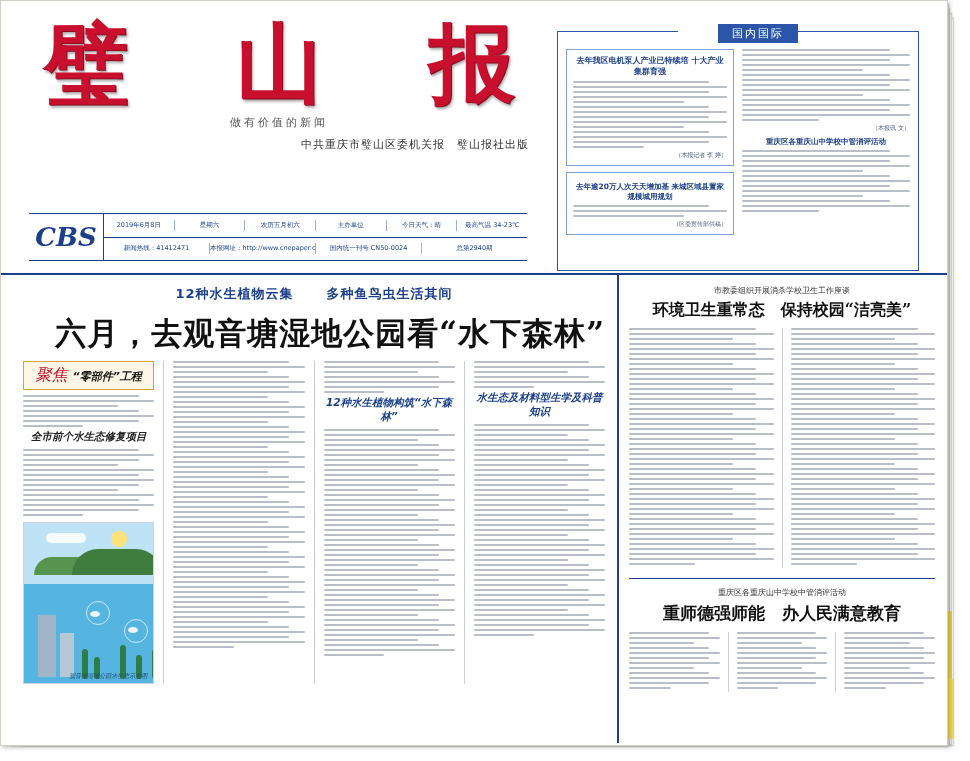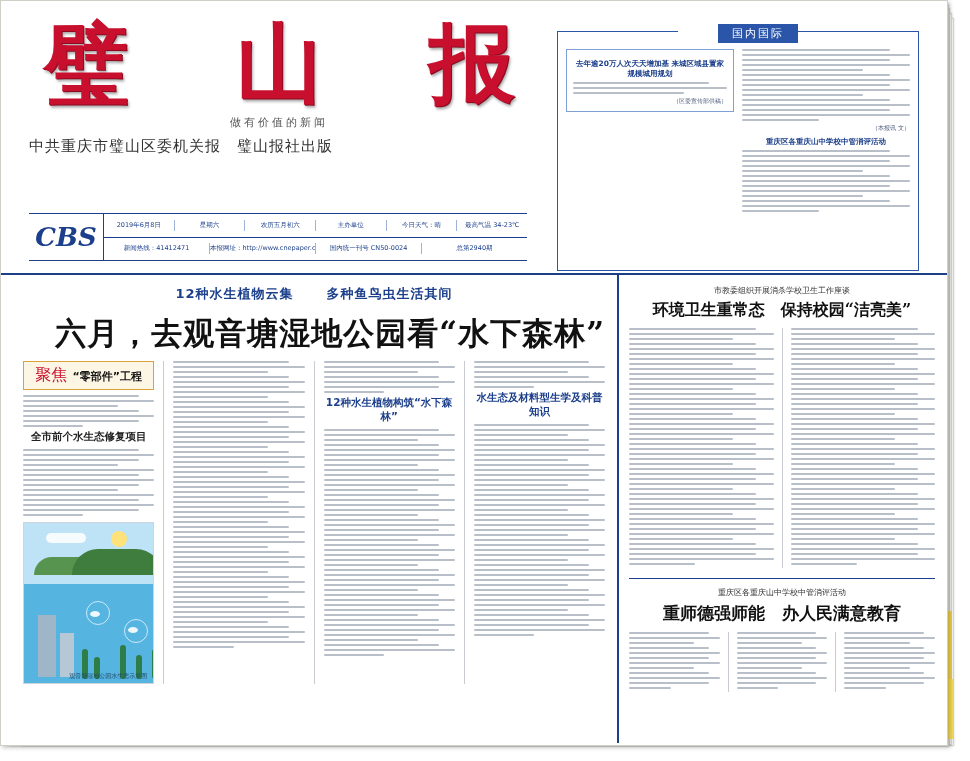--- a/index.html
+++ b/index.html
@@ -20,21 +20,21 @@
 
   .page{position:absolute;left:0;top:0;width:946px;height:744px;background:#ffffff;border:1px solid #cfcfc7;box-shadow:2px 2px 4px rgba(0,0,0,.20);overflow:hidden;}
 
   
   .top{position:relative;height:272px;border-bottom:2px solid #1b3f8b;}
   .masthead{position:absolute;left:28px;top:14px;width:500px;}
   .mast-title{display:flex;justify-content:space-between;align-items:flex-start;padding:0 14px;}
   .mast-ch{font-family:"DejaVu Serif","Liberation Serif",serif;font-weight:bold;color:#c8102e;font-size:86px;line-height:96px;
            text-shadow:1px 1px 0 #8e0a20, 2px 3px 3px rgba(0,0,0,.35);letter-spacing:0;}
   .mast-sub{text-align:center;color:#555;font-size:11px;margin-top:4px;letter-spacing:3px;}
-  .mast-sub2{text-align:left;color:#333;font-size:15px;margin-top:7px;letter-spacing:1px;}
+  .mast-sub2{text-align:right;color:#333;font-size:11px;margin-top:7px;letter-spacing:1px;}
 
   .mast-bar{position:absolute;left:28px;top:212px;width:498px;height:46px;border-top:1px solid #1b3f8b;border-bottom:1px solid #1b3f8b;display:flex;align-items:stretch;}
   .cbs{width:74px;display:flex;align-items:center;justify-content:center;color:#1b3f8b;font-family:"DejaVu Serif",serif;font-style:italic;font-weight:bold;font-size:26px;border-right:1px solid #1b3f8b;}
   .barcols{flex:1;display:flex;flex-direction:column;}
   .barrow{flex:1;display:flex;align-items:center;border-bottom:1px solid #1b3f8b;}
   .barrow:last-child{border-bottom:none;}
   .barcell{flex:1;text-align:center;font-size:6.5px;color:#1b3f8b;border-right:1px solid #9fb3d8;padding:1px 0;white-space:nowrap;overflow:hidden;}
   .barcell:last-child{border-right:none;}
 
   
@@ -58,21 +58,21 @@
 
   
   .bottom{display:flex;height:468px;padding-left:8px;}
   .leftmain{width:610px;border-right:2px solid #1b3f8b;padding:10px 12px 0 14px;box-sizing:border-box;}
   .rightmain{flex:1;padding:10px 12px 0 10px;box-sizing:border-box;}
 
   .kicker{text-align:center;color:#1b3f8b;font-size:13px;font-weight:bold;letter-spacing:1px;}
   .kicker .sp{display:inline-block;width:22px;}
   .headline{text-align:right;font-family:"DejaVu Serif","Liberation Serif",serif;font-weight:bold;font-size:31px;color:#111;margin:10px 0 6px;letter-spacing:1px;}
 
-  .cols{display:flex;gap:9px;margin-top:6px;}
+  .cols{display:flex;gap:9px;margin-top:6px;font-style:italic;}
   .col{flex:1;}
   .colrule{width:1px;background:#c9ccd2;}
 
   .subhead{text-align:center;font-size:10.5px;font-weight:bold;color:#1b3f8b;margin:2px 0 5px;}
   .subhead.dark{color:#222;}
   .boxhead{border:1px solid #d8a33a;background:#fdf6e4;padding:3px 4px;margin-bottom:5px;text-align:center;}
   .boxhead .t{font-size:11px;font-weight:bold;color:#111;}
   .boxhead .q{color:#c8102e;}
 
   .mini-fig{height:160px;margin-top:6px;border:1px solid #cfd4da;background:
@@ -141,20 +141,41 @@
           </div>
         </div>
       </div>
 
       <div class="topright">
         <div class="tr-head">
           <span>国内国际</span>
         </div>
         <div class="tr-body">
           <div class="tr-col">
+            <div class="tr-box">
+              <div class="tr-title">去年我区电机泵人产业已特续培
+十大产业集群育强</div>
+              <div class="lines">
+                <div class="ln m"></div>
+                  <div class="ln"></div>
+                  <div class="ln m"></div>
+                  <div class="ln"></div>
+                <div class="ln s"></div>
+                  <div class="ln m"></div>
+                  <div class="ln"></div>
+                  <div class="ln m"></div>
+                <div class="ln"></div>
+                  <div class="ln s"></div>
+                  <div class="ln m"></div>
+                  <div class="ln"></div>
+                <div class="ln m"></div>
+                  <div class="ln xs"></div>
+              </div>
+              <div class="tr-note">（本报记者 李 婷）</div>
+            </div>
             <div class="tr-box">
               <div class="tr-title2">去年逾20万人次天天增加基
 来城区域县置家规模城用规划</div>
               <div class="lines">
                 <div class="ln m"></div>
                   <div class="ln"></div>
                   <div class="ln s"></div>
               </div>
               <div class="tr-note">（区委宣传部供稿）</div>
             </div>

